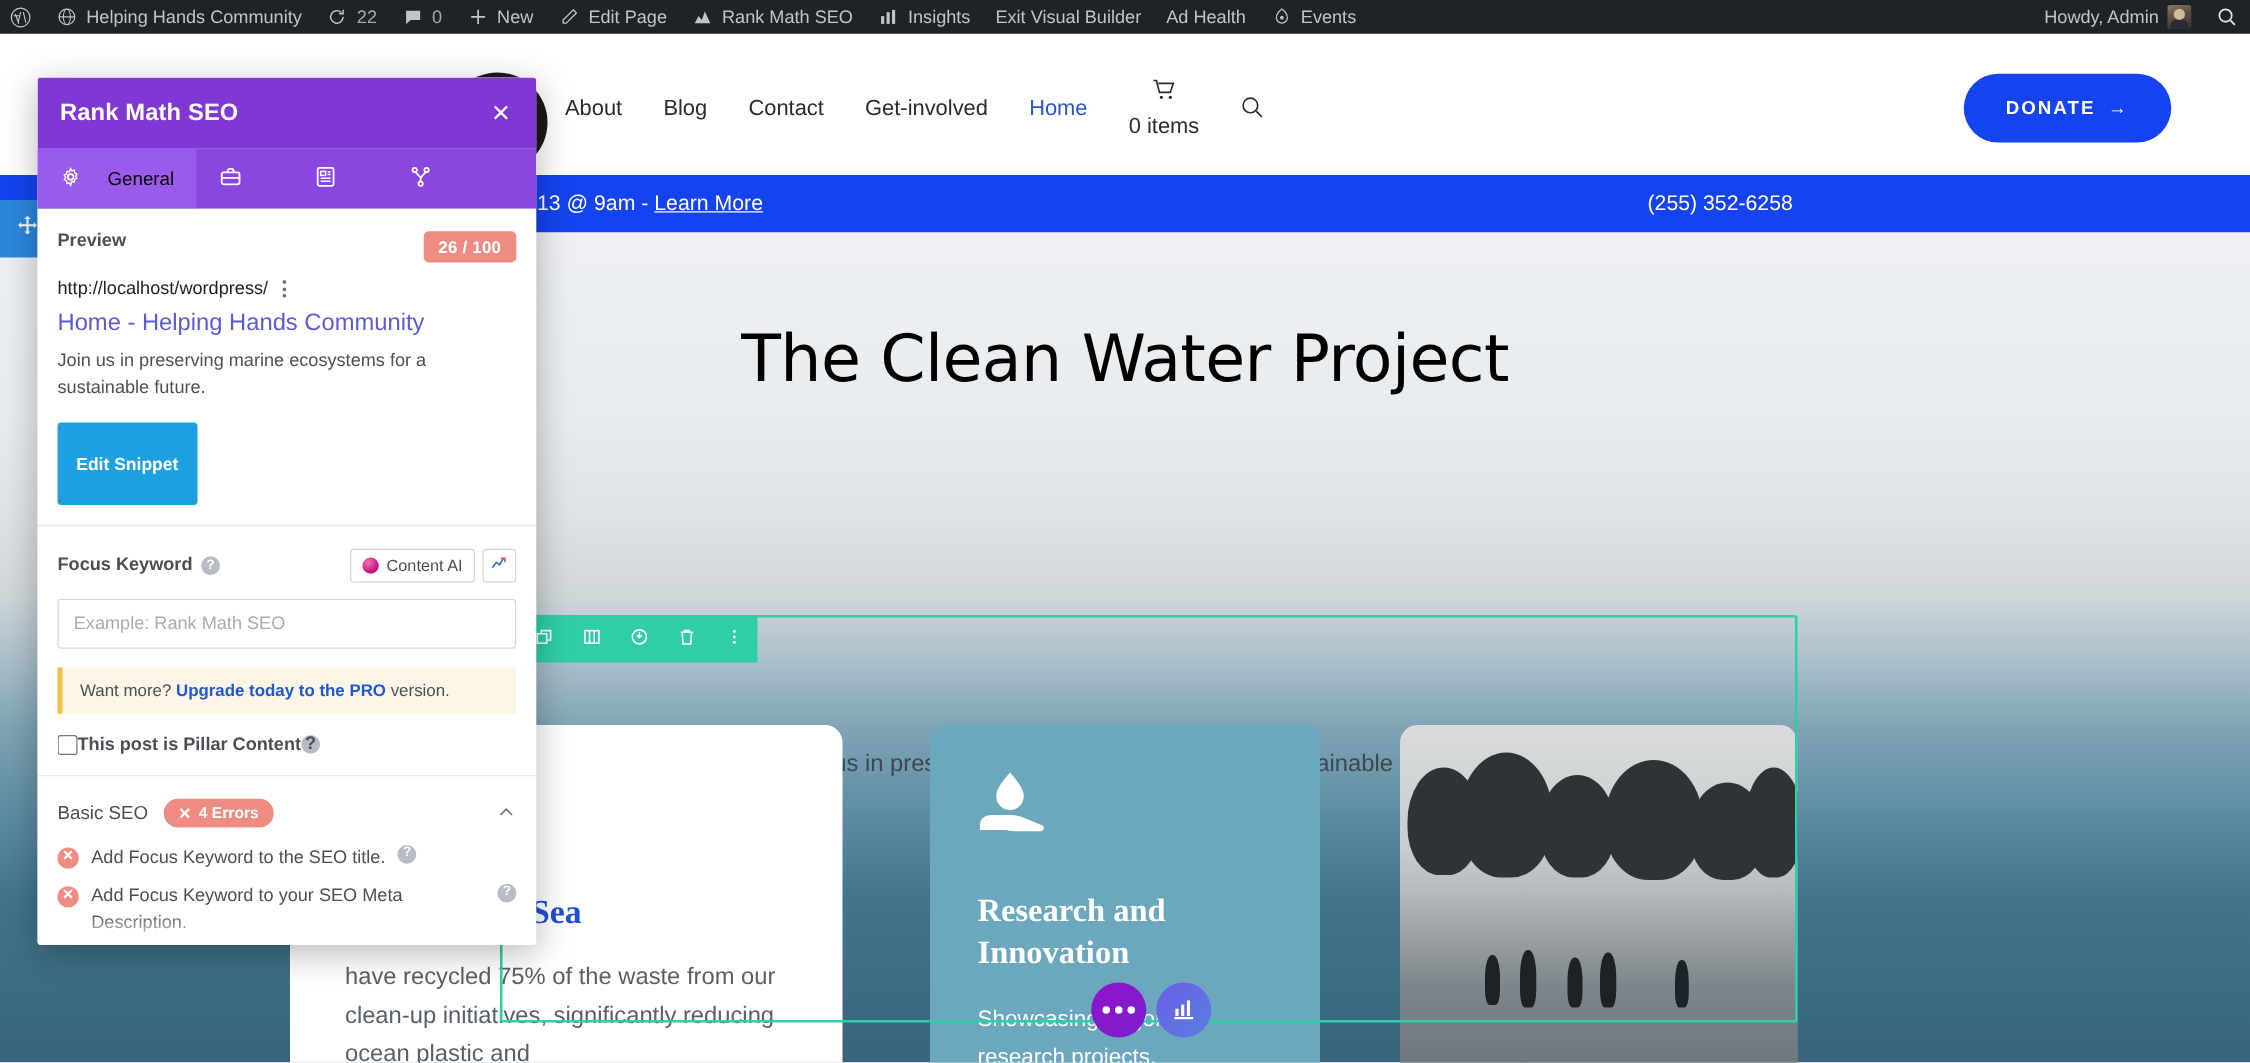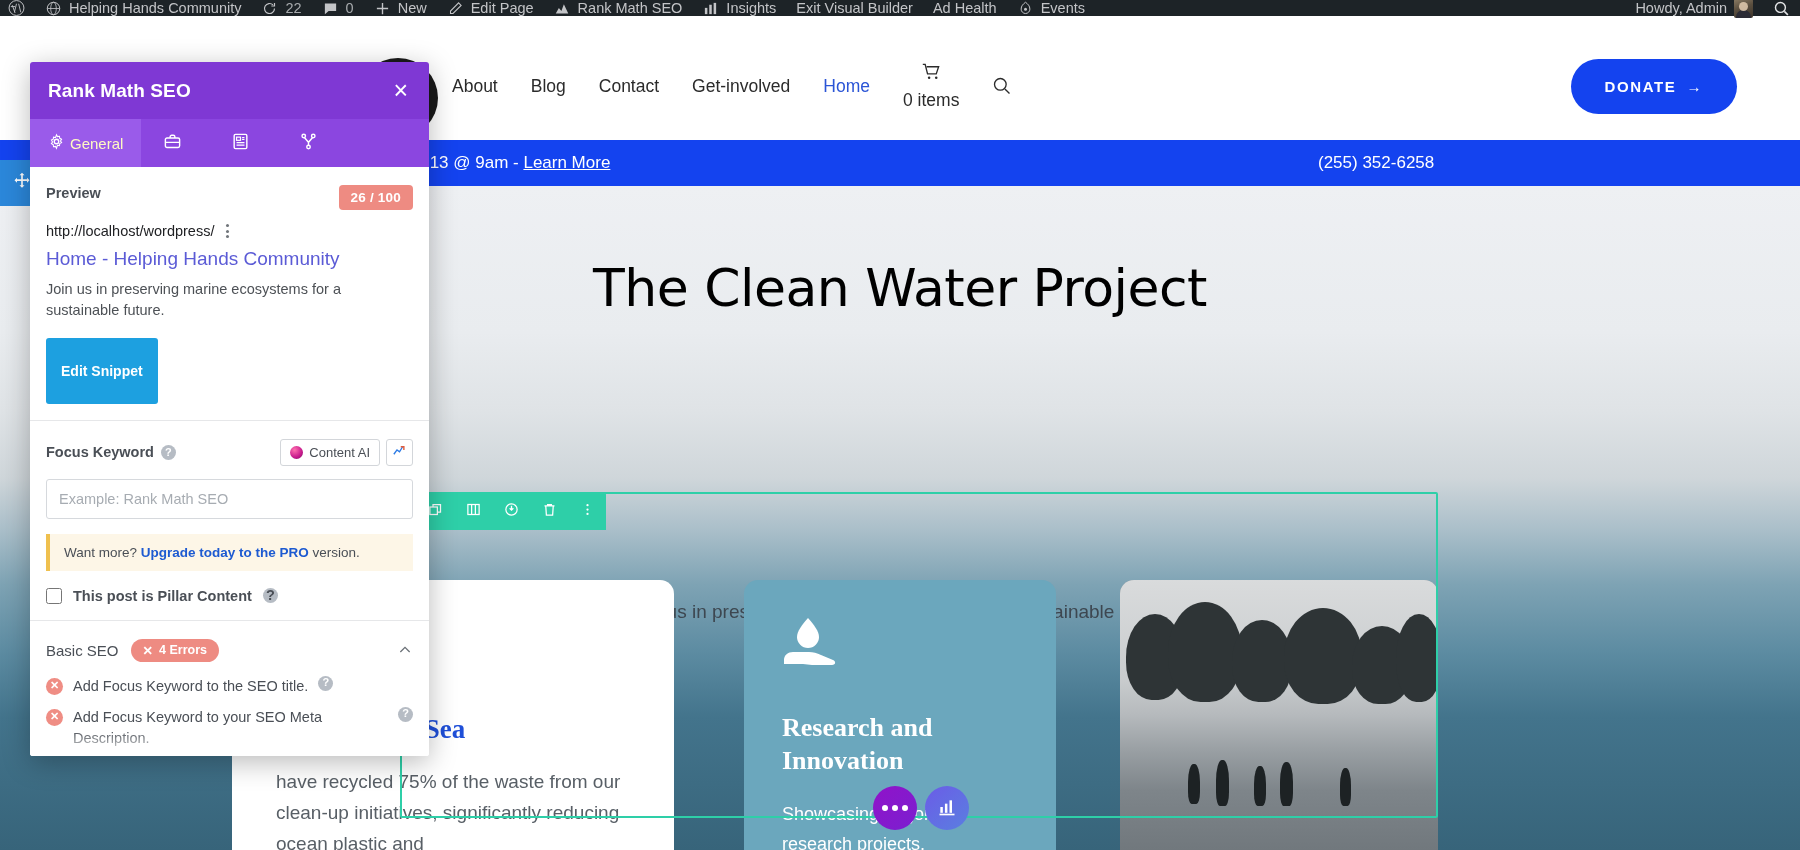--- a/index.html
+++ b/index.html
@@ -6,21 +6,21 @@
   html, body {
     width: 1800px; height: 850px;
     font-family: "Liberation Sans", sans-serif;
     overflow: hidden;
     background: #fff;
   }
   #root { position: relative; width: 1800px; height: 850px; overflow: hidden; }
 
   
   .adminbar {
-    position: absolute; top: 0; left: 0; width: 1800px; height: 16px;
+    position: absolute; top: 0; left: 0; width: 1800px; height: 27px;
     background: #1d2327; color: #c3c4c7;
     display: flex; align-items: center; font-size: 14.5px;
     z-index: 60;
   }
   .ab-item {
     display: flex; align-items: center; gap: 7px;
     height: 32px; padding: 0 10px; color: #c3c4c7; white-space: nowrap;
   }
   .ab-item:first-child { padding-left: 8px; }
   .ab-ico { display: inline-flex; align-items: center; justify-content: center; width: 17px; height: 17px; }
@@ -168,22 +168,22 @@
     display: flex; align-items: center; justify-content: space-between;
     padding: 0 17px 0 18px; flex: none;
   }
   .rm-head h2 { font-size: 19px; font-weight: 700; letter-spacing: .1px; }
   .rm-close {
     background: transparent; border: none; color: #fff; font-size: 25px;
     line-height: 1; cursor: pointer; padding: 0 4px; font-family: "Liberation Sans", sans-serif;
   }
   .rm-tabs { height: 48px; background: #8b46e0; display: flex; align-items: stretch; flex: none; }
   .rm-tab {
-    display: flex; align-items: center; justify-content: center; gap: 5px;
-    background: transparent; border: none; color: #fef9c3; cursor: pointer;
+    display: flex; align-items: center; justify-content: center; gap: 21px;
+    background: transparent; border: none; color: #000000; cursor: pointer;
     font-size: 15px; padding: 0 18px; min-width: 68px;
   }
   .rm-tab.active { background: #9a5bea; }
   .rm-body { flex: 1 1 auto; overflow: hidden; position: relative; background: #fff; }
   .rm-section { padding: 18px 16px 16px 16px; border-bottom: 1px solid #e6e7e9; }
   .rm-row { display: flex; justify-content: space-between; }
   .rm-label { font-size: 14.5px; color: #4a4f56; font-weight: 700; }
   .score-badge {
     background: #ee8b82; color: #fff; font-size: 13.5px; font-weight: 700;
     padding: 5px 12px; border-radius: 4px; letter-spacing: .2px;
@@ -225,21 +225,21 @@
     margin-top: 13px; width: 100%; height: 40px; border: 1px solid #d6d9dd; border-radius: 3px;
     padding: 0 12px; font-size: 14.5px; color: #333; background: #fff;
     font-family: "Liberation Sans", sans-serif;
   }
   .fk-input::placeholder { color: #a7acb2; }
   .notice {
     margin-top: 15px; background: #fdf6e7; border-left: 4px solid #efc04e;
     padding: 11px 14px; font-size: 13.5px; color: #4a4f56;
   }
   .notice a { color: #1d5ad1; font-weight: 700; text-decoration: none; }
-  .pillar { display: flex; align-items: flex-start; gap: 11px; margin-top: 17px; }
+  .pillar { display: flex; align-items: flex-start; margin-top: 17px; }
   .pillar input { width: 16px; height: 16px; margin: 0; cursor: pointer; }
   .pillar span { font-size: 14.5px; color: #4a4f56; font-weight: 700; }
   .basic-head { display: flex; align-items: center; gap: 12px; }
   .basic-title { font-size: 15px; color: #4a4f56; }
   .err-badge {
     background: #ee8b82; color: #fff; font-size: 12.5px; font-weight: 700;
     border-radius: 12px; padding: 4px 12px; display: inline-flex; align-items: center; gap: 6px;
   }
   .chev { margin-left: auto; color: #6b7177; cursor: pointer; display: inline-flex; }
   .check-list { margin-top: 14px; display: flex; flex-direction: column; gap: 10px; }

